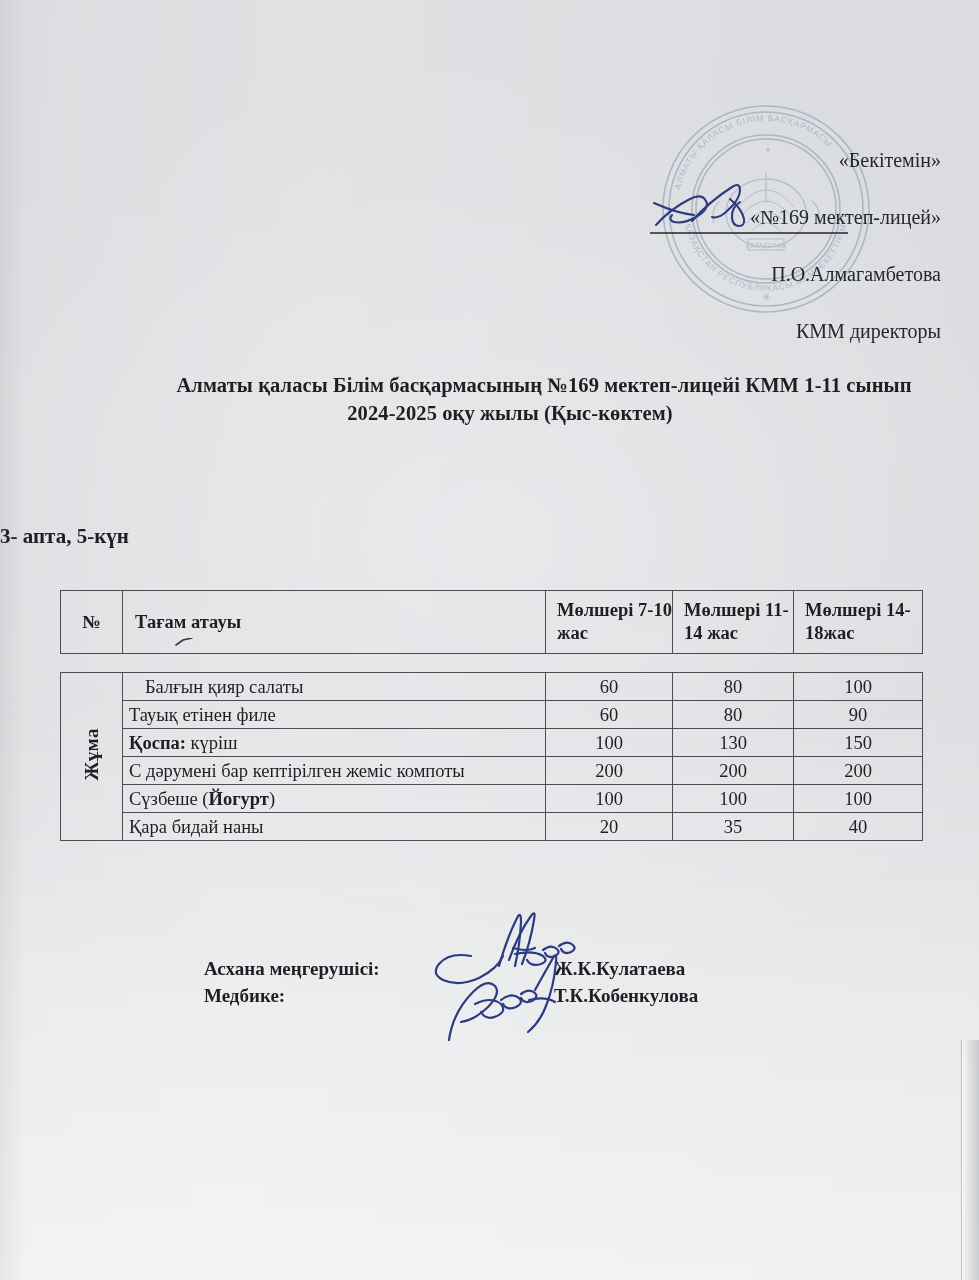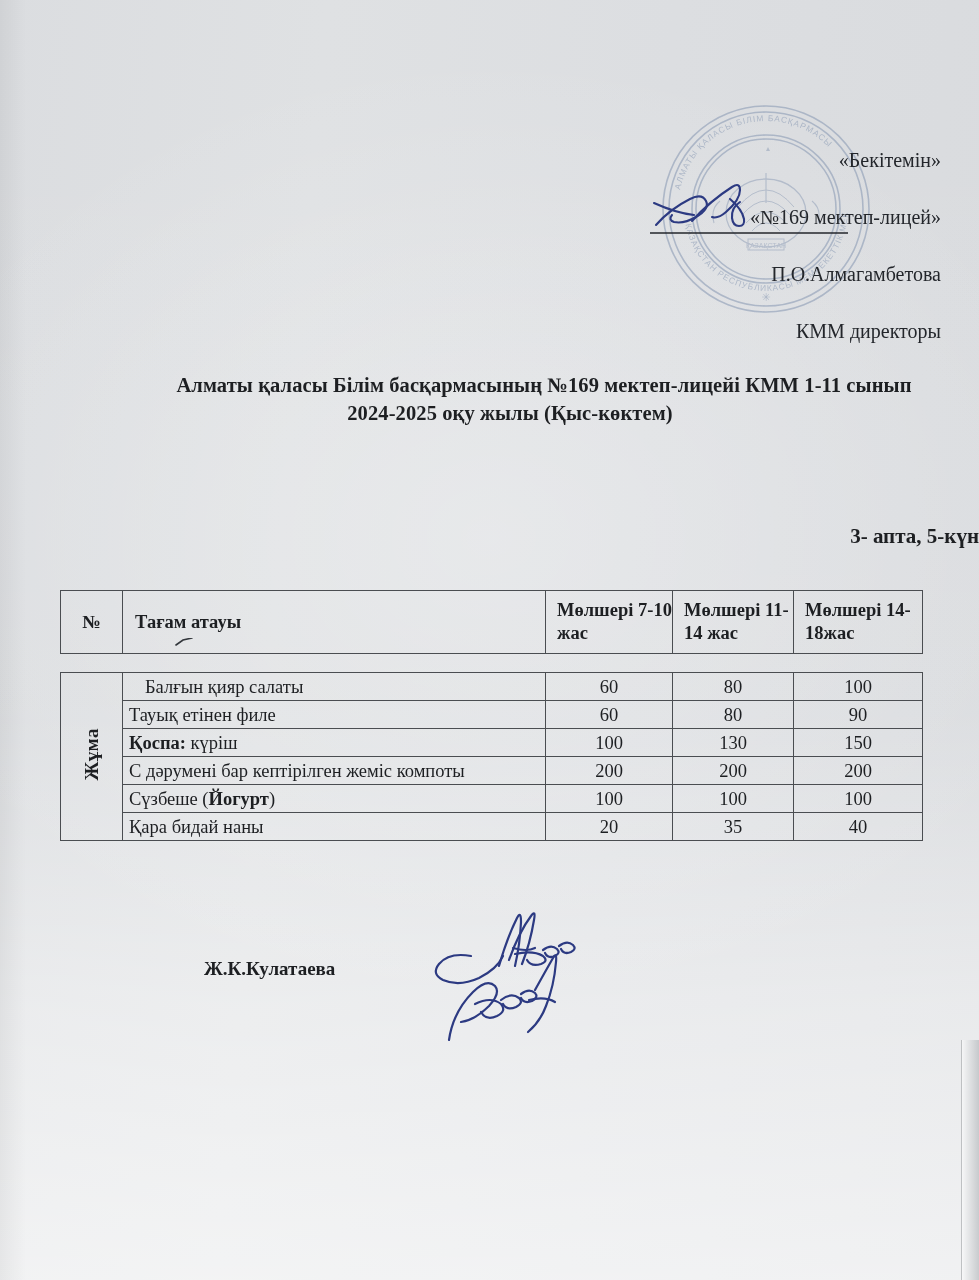--- a/index.html
+++ b/index.html
@@ -87,21 +87,21 @@
     line-height: 27.5px;
     text-align: center;
     letter-spacing: 0.1px;
     margin-left: 12px;
   }
   .doc-title .l1 { padding-left: 68px; }
   .subtitle {
     position: absolute;
     left: 0; right: 0;
     top: 524px;
-    text-align: right;
+    text-align: left;
     font-size: 21px;
     font-weight: bold;
   }
 
   
   .tbl-wrap {
     position: absolute;
     left: 60px;
     top: 590px;
     width: 862px;
@@ -349,16 +349,21 @@
       <path d="M92 96 q16 -8 26 0 q6 7 -4 12 q-11 5 -16 -4"></path>
       <path d="M118 92 q10 -8 18 -2 q5 5 -3 9 q-9 4 -13 -3"></path>
       <path d="M138 86 q8 -6 14 -1 q4 4 -3 8 q-8 3 -11 -3"></path>
       <path d="M152 82 q10 -18 18 -32 q4 -7 3 4 q-2 24 -10 44 q-6 16 -18 26"></path>
       <path d="M146 92 q16 -4 26 2"></path>
     </g>
   </svg>
 
   <div class="sign-block">
     <div class="sign-row">
+      <span class="sign-role">Асхана меңгерушісі:</span>
       <span class="sign-name">Ж.К.Кулатаева</span>
+    </div>
+    <div class="sign-row">
+      <span class="sign-role">Медбике:</span>
+      <span class="sign-name">Т.К.Кобенкулова</span>
     </div>
   </div>
 </div>
 
 </body></html>

